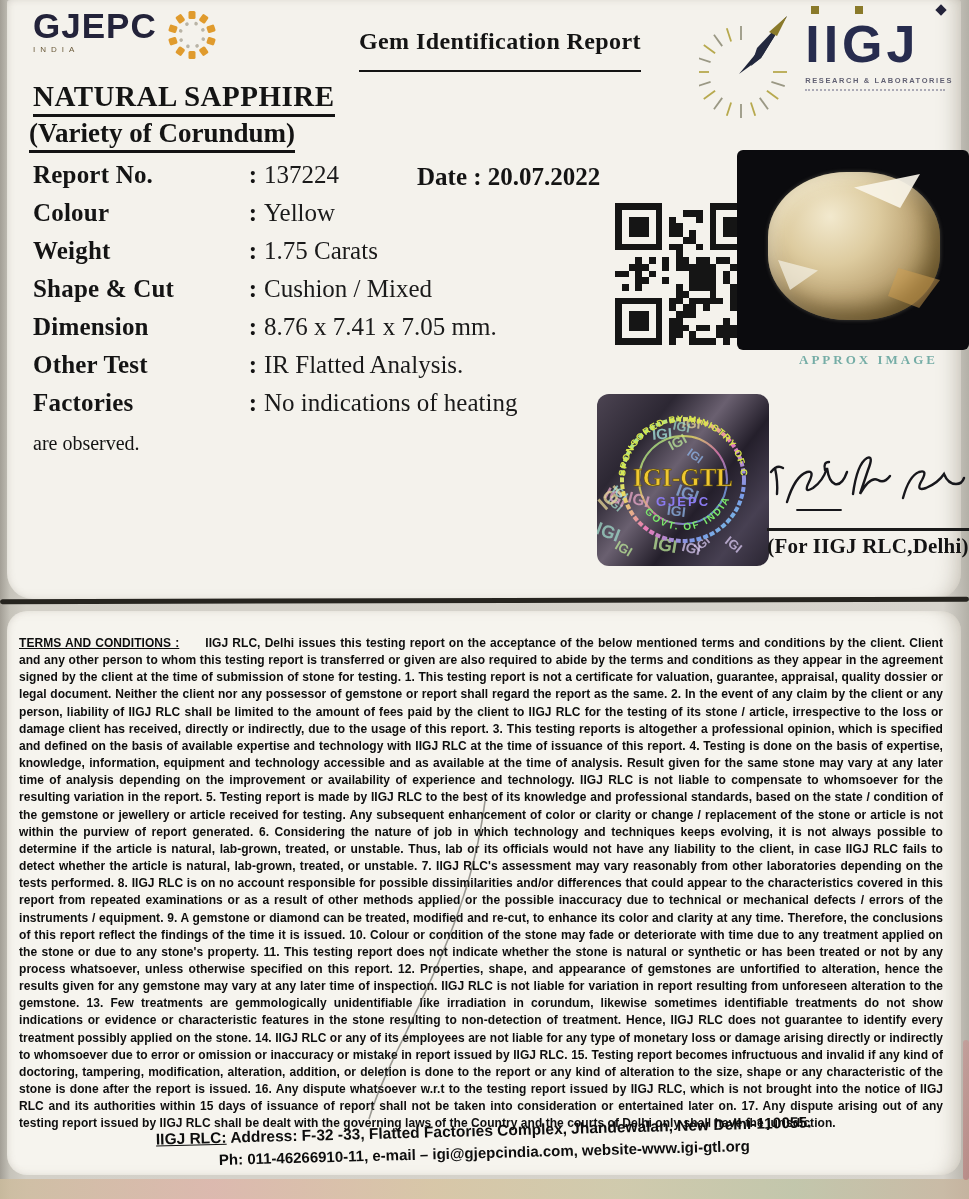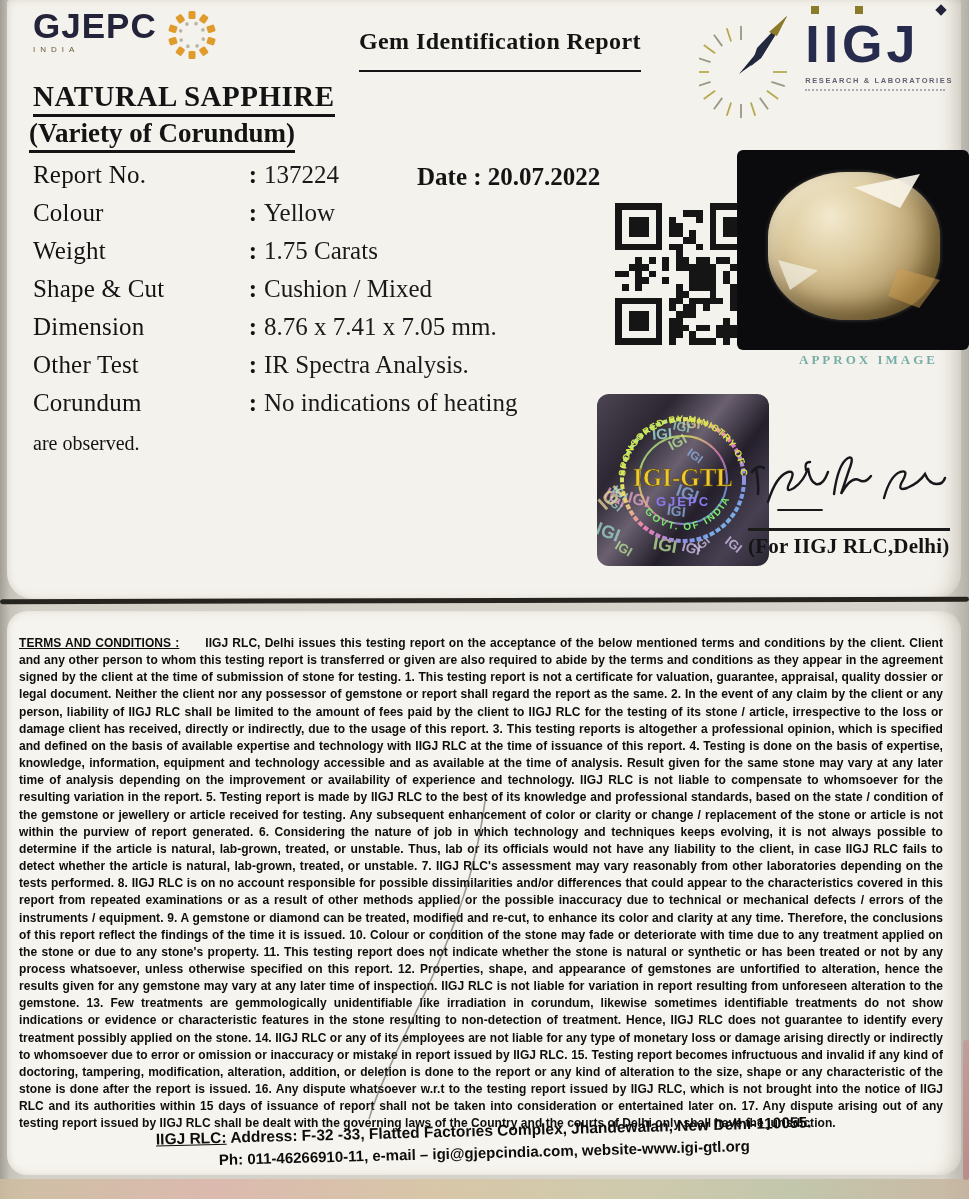--- a/index.html
+++ b/index.html
@@ -29,21 +29,21 @@
   .iigj-dots i:nth-child(3){left:128px;background:#23233a;transform:rotate(45deg);}
   .iigj-sub{font-family:"Liberation Sans",sans-serif;font-size:7.5px;letter-spacing:1.6px;color:#3c3c54;margin-top:6px;font-weight:700;opacity:.8;}
   .iigj-sub2{width:140px;border-top:2px dotted #70708a;margin-top:4px;opacity:.55;}
 
   
   .stone-h{position:absolute;left:26px;top:80px;font-weight:700;font-size:29px;letter-spacing:.5px;border-bottom:3px solid #141414;padding-bottom:1px;}
   .stone-sh{position:absolute;left:22px;top:118px;font-weight:700;font-size:27px;border-bottom:3px solid #141414;padding-bottom:1px;}
 
   
   .fields{position:absolute;left:26px;top:156px;width:600px;display:grid;grid-template-columns:209px 22px 1fr;font-size:25px;line-height:38px;}
-  .f-label{font-weight:400;letter-spacing:.2px;}
+  .f-label{font-weight:700;letter-spacing:.2px;}
   .f-colon{font-weight:700;text-align:center;}
   .f-value{font-weight:500;color:#1a1a1a;}
   .comments-cont{position:absolute;left:26px;top:424px;font-size:20px;font-weight:500;line-height:38px;text-align:right;}
   .date-row{position:absolute;left:410px;top:158px;font-size:25px;line-height:38px;}
   .date-label{font-weight:700;}
   .date-value{font-weight:600;}
 
   
   .qr{position:absolute;left:608px;top:203px;width:142px;height:142px;}
   .qr svg{width:100%;height:100%;shape-rendering:crispEdges;fill:#151515;}
@@ -58,21 +58,21 @@
   .facet3{position:absolute;left:120px;top:96px;width:52px;height:40px;background:rgba(210,160,80,.5);clip-path:polygon(20% 0,100% 30%,60% 100%,0 70%);}
   .photo-caption{position:absolute;left:792px;top:352px;font-family:Liberation Serif, serif;font-size:13px;letter-spacing:3px;color:#0f766e;opacity:.55;font-weight:700;}
 
   
   .holo{position:absolute;left:590px;top:394px;width:172px;height:172px;border-radius:12px;overflow:hidden;
     background:linear-gradient(128deg,#4c4452 0%,#2c2733 26%,#6a6070 44%,#241f2b 62%,#474052 82%,#2a2532 100%);}
   .holo-scatter span{position:absolute;font-family:"Liberation Sans",sans-serif;font-weight:700;opacity:.75;}
   .holo svg{position:absolute;left:0;top:0;}
 
   
-  .sig{position:absolute;left:741px;top:450px;width:202px;}
+  .sig{position:absolute;left:760px;top:450px;width:202px;text-align:center;}
   .sig-line{border-top:3px solid #1b1b1b;width:202px;margin-top:-4px;}
   .sig-for{font-weight:700;font-size:21px;margin-top:3px;letter-spacing:.2px;}
 
   
   .terms{position:absolute;left:12px;right:18px;top:12px;font-family:"Liberation Sans",sans-serif;
     font-size:12px;line-height:1.43;font-weight:700;text-align:justify;color:#0e0e0e;letter-spacing:.05px;}
   .terms .u{text-decoration:underline;margin-right:26px;}
   .fold{position:absolute;pointer-events:none;}
 
   
@@ -247,23 +247,23 @@
     <div class="f-label">Shape &amp; Cut</div>
     <div class="f-colon">:</div>
     <div class="f-value">Cushion / Mixed</div>
 
     <div class="f-label">Dimension</div>
     <div class="f-colon">:</div>
     <div class="f-value">8.76 x 7.41 x 7.05 mm.</div>
 
     <div class="f-label">Other Test</div>
     <div class="f-colon">:</div>
-    <div class="f-value">IR Spectra Analysis.</div>
-
-    <div class="f-label">Corundum</div>
+    <div class="f-value">IR Flatted Analysis.</div>
+
+    <div class="f-label">Factories</div>
     <div class="f-colon">:</div>
     <div class="f-value">No indications of heating</div>
   </div>
   <div class="comments-cont">are observed.</div>
 
   <div class="date-row">
     <span class="date-label">Date :</span>
     <span class="date-value">20.07.2022</span>
   </div>
 

